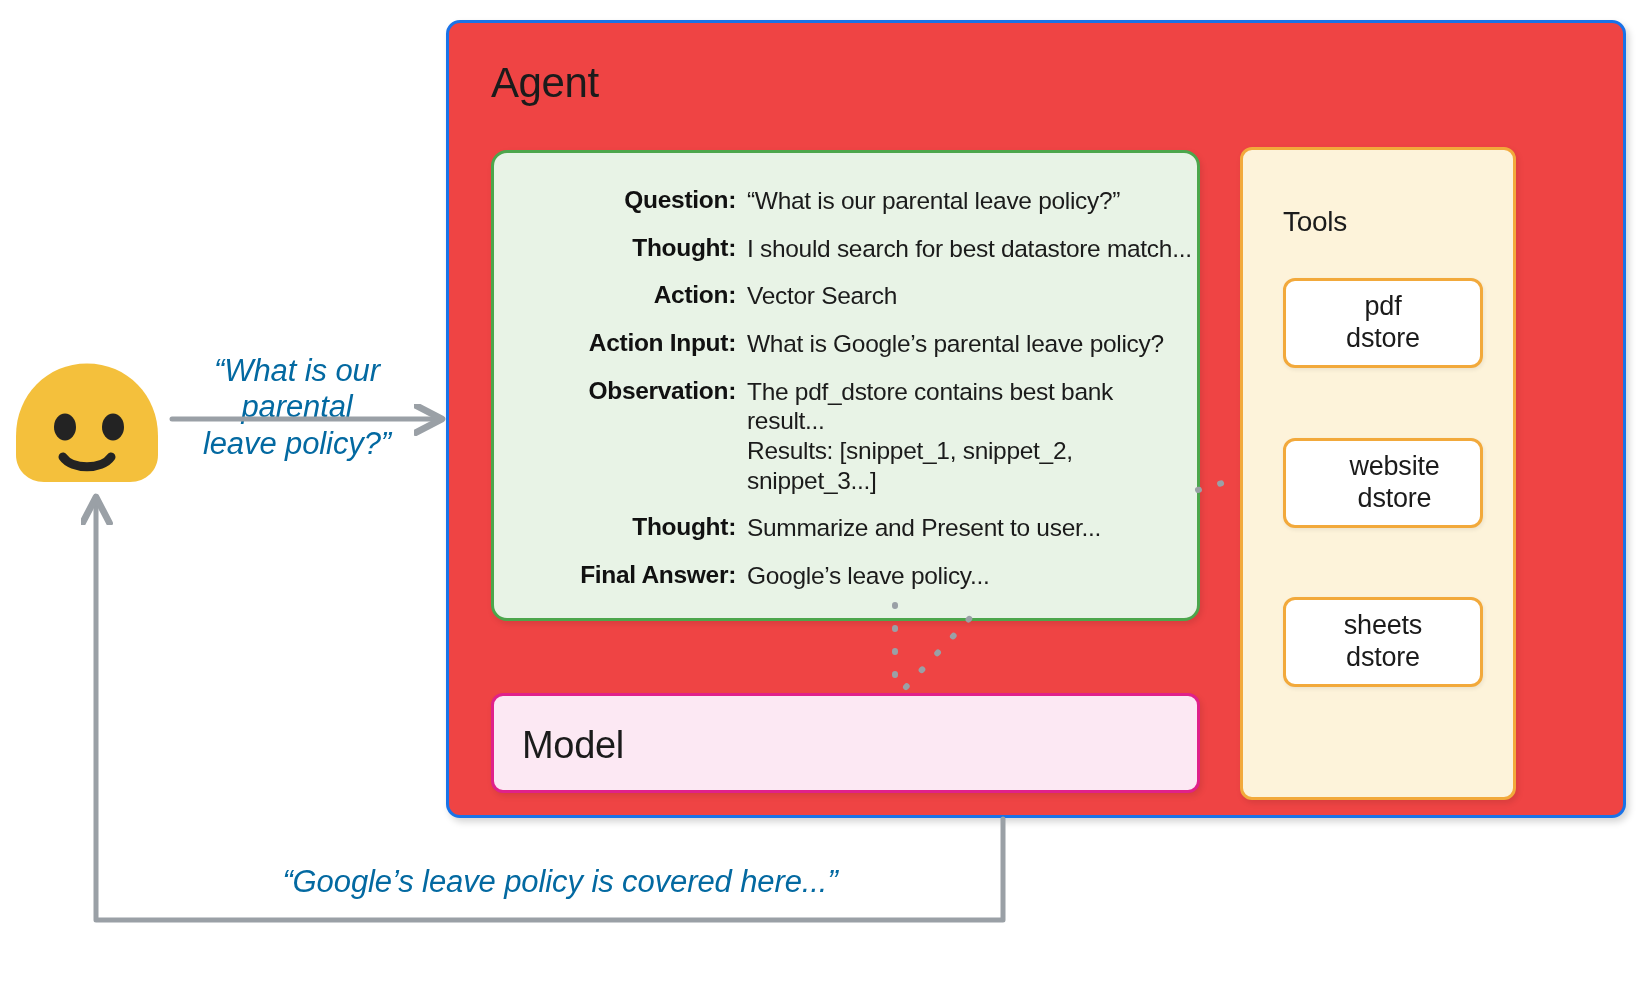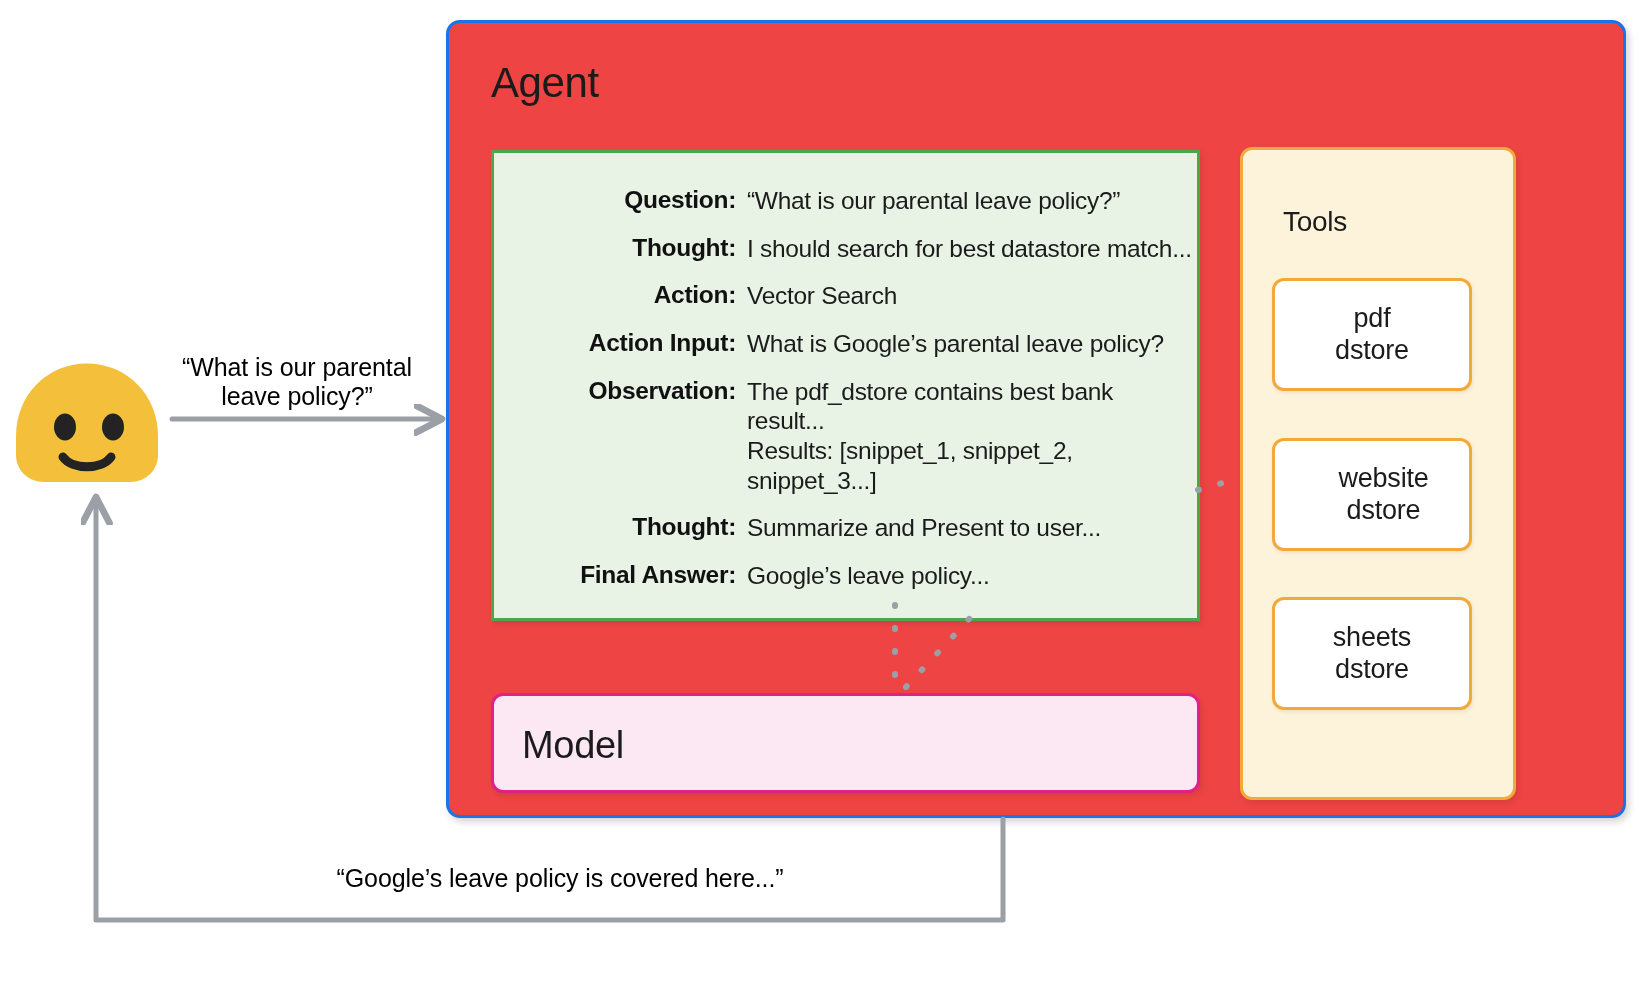--- a/index.html
+++ b/index.html
@@ -35,26 +35,27 @@
     position: absolute;
     left: 14px;
     top: 362px;
     width: 146px;
     height: 122px;
   }
 
   
   .wire-label {
     position: absolute;
-    color: #000000;
-    font-size: 25px;
+    color: #0369a1;
+    font-size: 31px;
     line-height: 1.17;
     letter-spacing: -0.1px;
     text-align: center;
     white-space: pre-line;
+    font-style: italic;
   }
   #label-question {
     left: 172px;
     top: 353px;
     width: 250px;
   }
   #label-answer {
     left: 250px;
     top: 864px;
     width: 620px;
@@ -86,21 +87,21 @@
   
   .trace-box {
     position: absolute;
     left: 42px;
     top: 127px;
     width: 709px;
     height: 471px;
     box-sizing: border-box;
     background: #e8f3e6;
     border: 3px solid #4ca64c;
-    border-radius: 0;
+    border-radius: 16px;
     box-shadow: 2px 3px 6px rgba(0,0,0,0.10);
   }
   .trace-rows {
     position: absolute;
     left: 0;
     top: 33px;
     width: 100%;
   }
   .trace-row {
     display: flex;
@@ -166,23 +167,23 @@
   .tools-title {
     position: absolute;
     left: 40px;
     top: 56px;
     font-size: 28px;
     color: #1b1b1b;
     letter-spacing: -0.3px;
   }
   .tool-card {
     position: absolute;
-    left: 29px;
+    left: 40px;
     width: 200px;
-    height: 113px;
+    height: 90px;
     box-sizing: border-box;
     background: #ffffff;
     border: 3px solid #f2a93b;
     border-radius: 12px;
     display: flex;
     align-items: center;
     justify-content: center;
     text-align: center;
     font-size: 27px;
     color: #1b1b1b;

